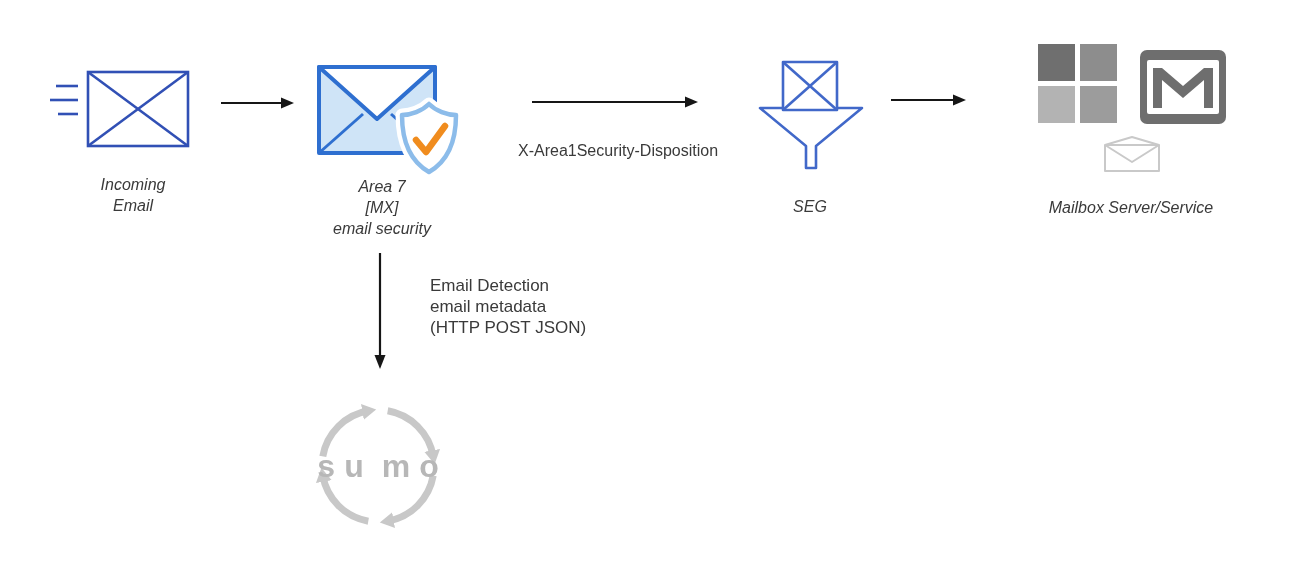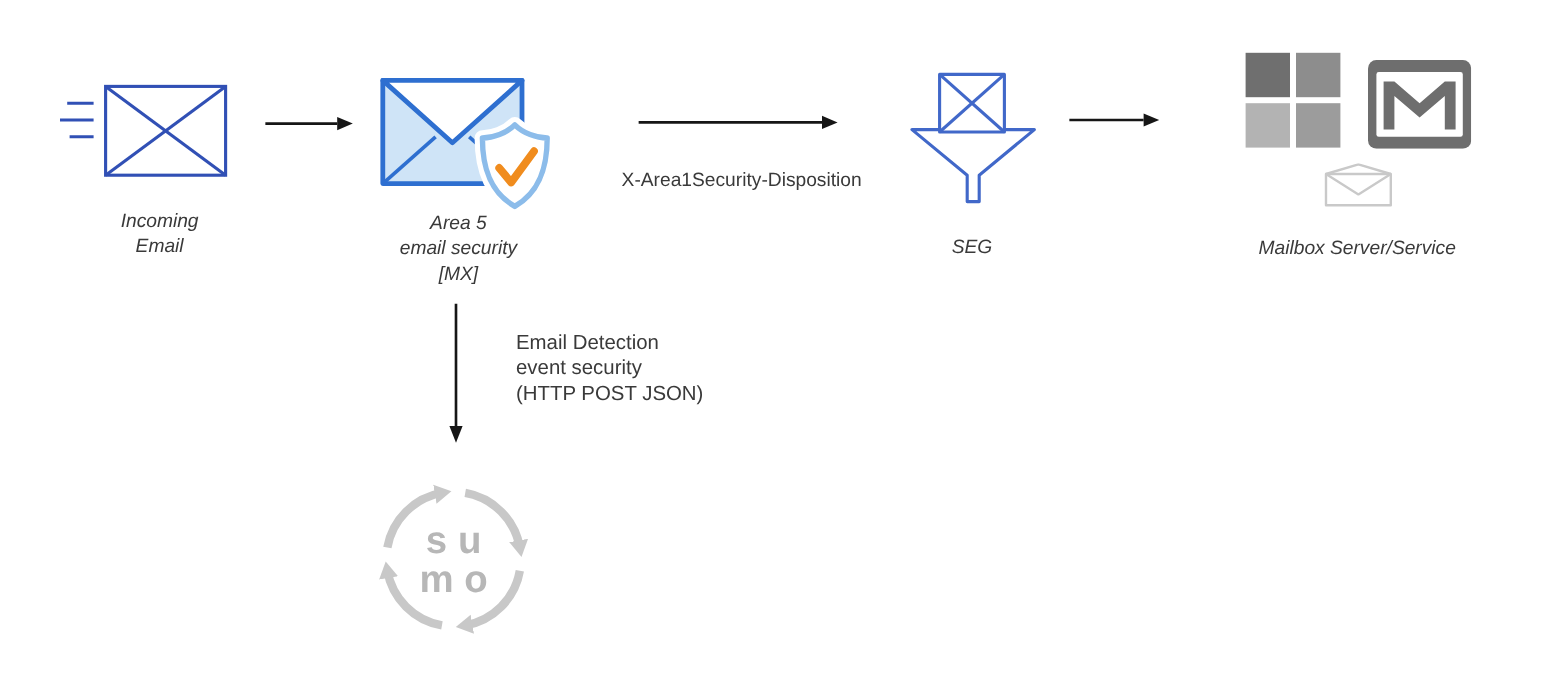--- a/index.html
+++ b/index.html
@@ -52,21 +52,21 @@
   .lightgray-stroke{stroke:var(--envelope-light);fill:#ffffff;stroke-width:2;stroke-linejoin:round;}
   .lightgray-line{stroke:var(--envelope-light);fill:none;stroke-width:2;stroke-linejoin:round;}
   .sumo-arc{stroke:var(--sumo-gray);stroke-width:7;fill:none;}
   .sumo-fill{fill:var(--sumo-gray);}
   .ms-grid{display:grid;grid-template-columns:37px 37px;grid-template-rows:37px 37px;gap:5px;}
   .sq1{background:var(--ms-sq-tl);}
   .sq2{background:var(--ms-sq-tr);}
   .sq3{background:var(--ms-sq-bl);}
   .sq4{background:var(--ms-sq-br);}
   .sumo-text{
-    display:flex;flex-direction:column;align-items:center;justify-content:center;
+    display:flex;flex-direction:row;align-items:center;justify-content:center;
     color:var(--sumo-text);
     font-weight:bold;font-size:32px;line-height:32px;letter-spacing:9px;
     text-indent:9px;
   }
 </style>
 </head>
 <body>
 
 <div class="canvas">
 
@@ -97,23 +97,23 @@
       <rect class="env-body" x="3" y="5" width="116" height="86"></rect>
       <line class="env-fold" x1="3" y1="91" x2="47" y2="52"></line>
       <line class="env-fold" x1="119" y1="91" x2="75" y2="52"></line>
       <polygon class="env-flap" points="3,5 61,57 119,5"></polygon>
       <path class="shield-halo" d="M113 42 C 120 49, 131 53, 140 53 C 140 77, 134 98, 113 110 C 92 98, 86 77, 86 53 C 95 53, 106 49, 113 42 Z"></path>
       <path class="shield-body" d="M113 42 C 120 49, 131 53, 140 53 C 140 77, 134 98, 113 110 C 92 98, 86 77, 86 53 C 95 53, 106 49, 113 42 Z"></path>
       <polyline class="check" points="100,78 110,90 129,64"></polyline>
     </svg>
   </div>
   <div class="abs label center" style="left:307px;top:176px;width:150px;">
-    <div>Area 5</div>
+    <div>Area 7</div>
+    <div>[MX]</div>
     <div>email security</div>
-    <div>[MX]</div>
   </div>
 
   <div class="abs" style="left:532px;top:93px;">
     <svg width="168" height="18" viewBox="0 0 168 18">
       <line class="arrow-line" x1="0" y1="9" x2="153" y2="9"></line>
       <polygon class="arrow-head" points="153,3.5 166,9 153,14.5"></polygon>
     </svg>
   </div>
   <div class="abs label" style="left:498px;top:140px;white-space:nowrap;margin-left:20px;">X-Area1Security-Disposition</div>
 
@@ -162,21 +162,21 @@
   <div class="abs label center" style="left:1021px;top:197px;width:220px;white-space:nowrap;">Mailbox Server/Service</div>
 
   <div class="abs" style="left:370px;top:253px;">
     <svg width="20" height="118" viewBox="0 0 20 118">
       <line class="arrow-line" x1="10" y1="0" x2="10" y2="102"></line>
       <polygon class="arrow-head" points="4.5,102 10,116 15.5,102"></polygon>
     </svg>
   </div>
   <div class="abs label" style="left:430px;top:275px;width:230px;font-size:17px;">
     <div>Email Detection</div>
-    <div>event security</div>
+    <div>email metadata</div>
     <div>(HTTP POST JSON)</div>
   </div>
 
   <div class="abs" style="left:310px;top:398px;">
     <svg width="136" height="136" viewBox="0 0 136 136">
       <defs>
         <marker id="sarr" markerUnits="userSpaceOnUse" markerWidth="18" markerHeight="18" refX="6" refY="9" orient="auto">
           <path class="sumo-fill" d="M0,1 L14,9 L0,17 Z"></path>
         </marker>
       </defs>

